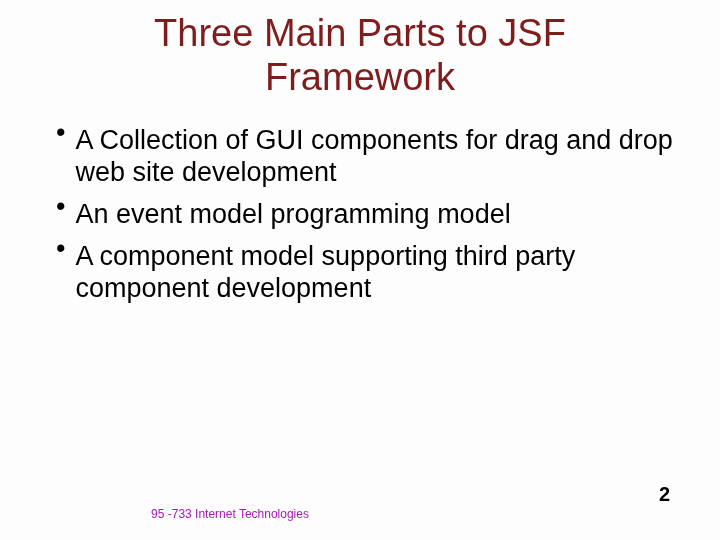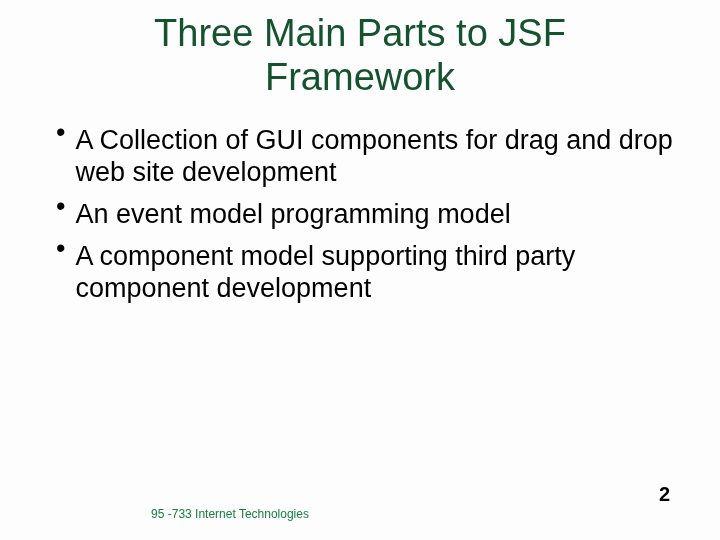--- a/index.html
+++ b/index.html
@@ -6,21 +6,21 @@
     body {
       width: 720px;
       height: 540px;
       background: #fdfdfd;
       font-family: Verdana, Geneva, sans-serif;
       position: relative;
       overflow: hidden;
     }
     .slide-title {
       text-align: center;
-      color: #14532d;
+      color: #7f1d1d;
       font-size: 38px;
       font-weight: 400;
       padding: 12px 60px 18px 60px;
       line-height: 1.15;
     }
     .bullets {
       padding: 0 40px 0 56px;
     }
     .bullet-item {
       color: #000;
@@ -44,21 +44,21 @@
       position: absolute;
       bottom: 18px;
       left: 0;
       width: 100%;
       display: flex;
       align-items: flex-end;
     }
     .footer-left {
       width: 50%;
       text-align: center;
-      color: #15803d;
+      color: #a21caf;
       font-size: 12px;
       line-height: 1.35;
       padding-left: 140px;
       padding-right: 40px;
     }
     .footer-right {
       position: absolute;
       right: 50px;
       bottom: 16px;
       color: #000;

